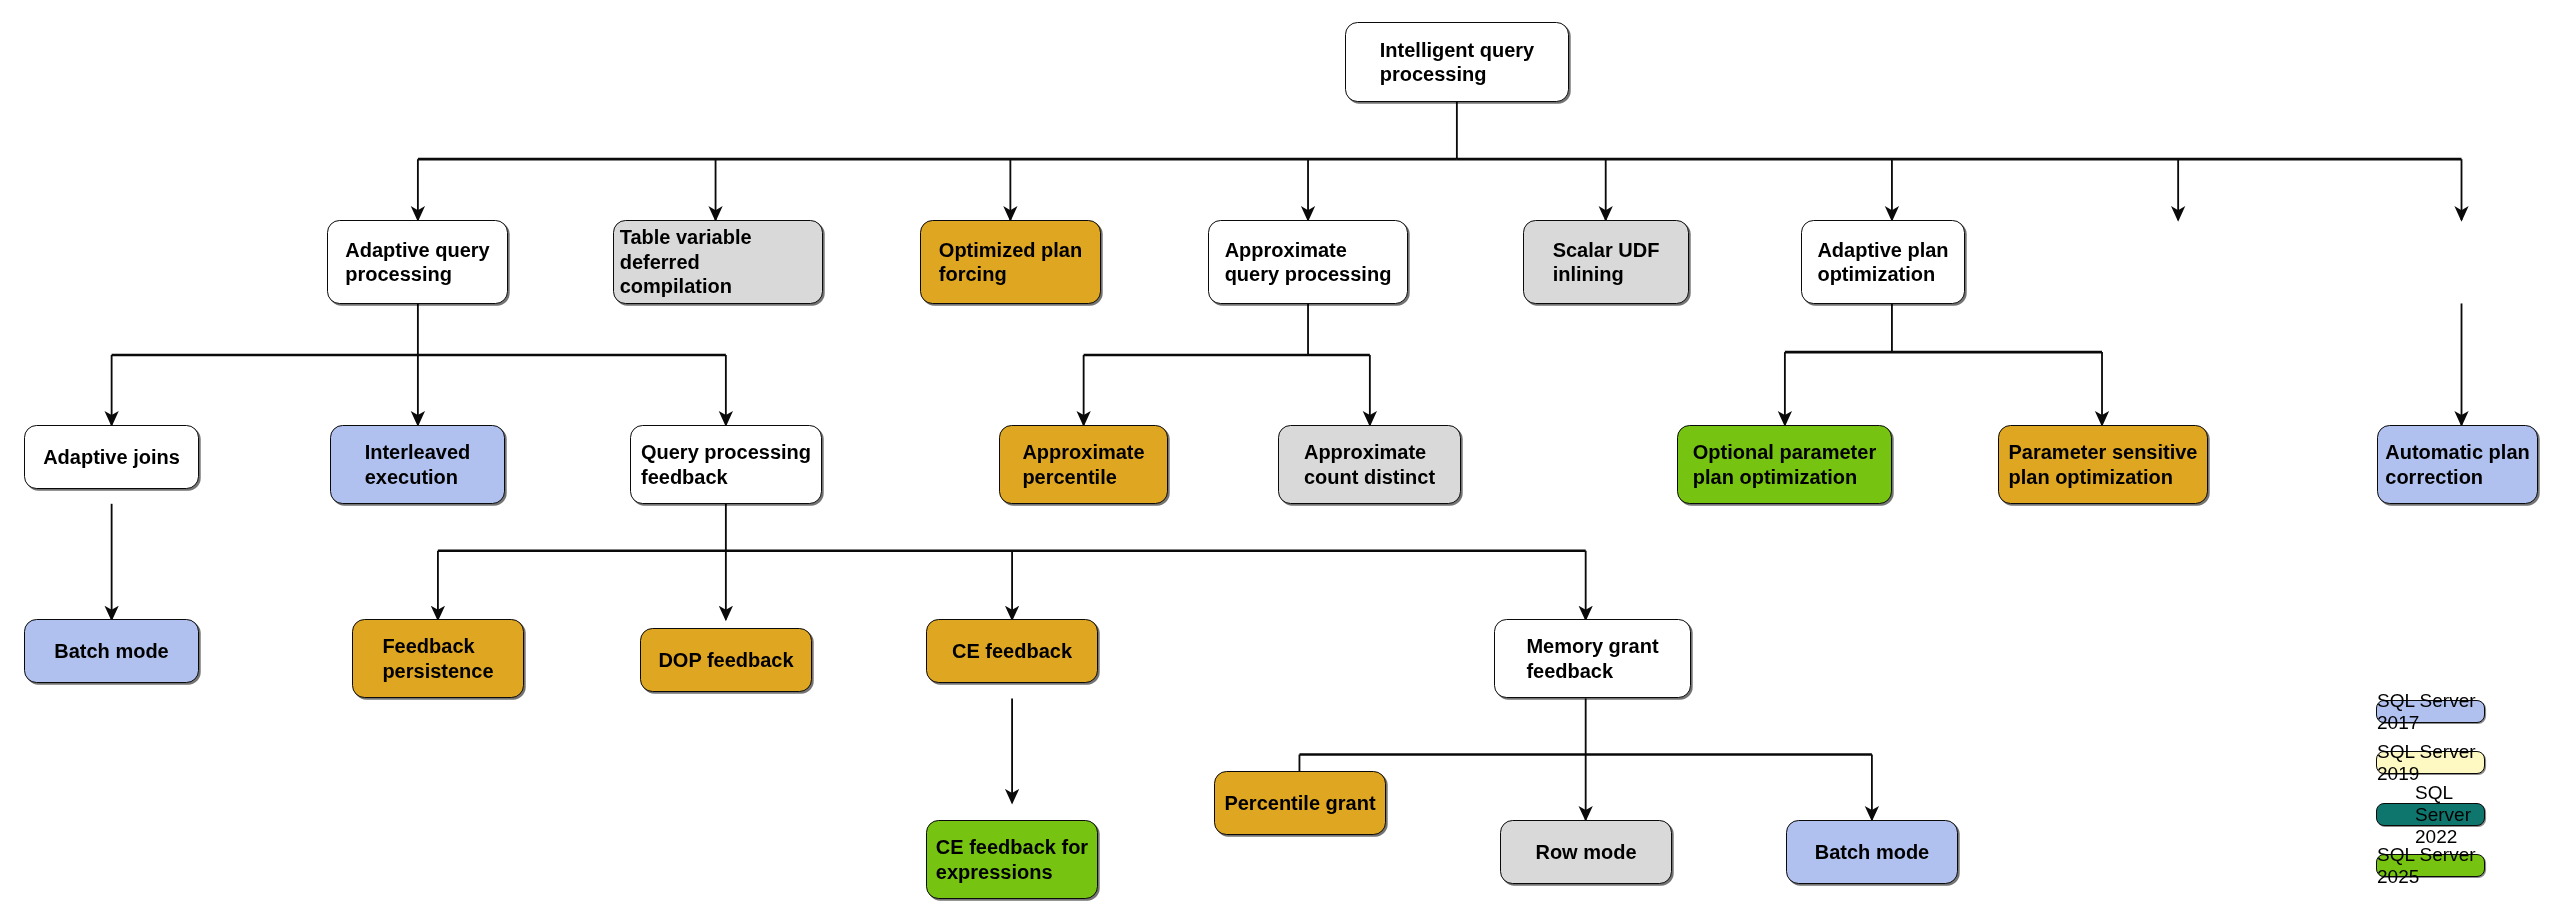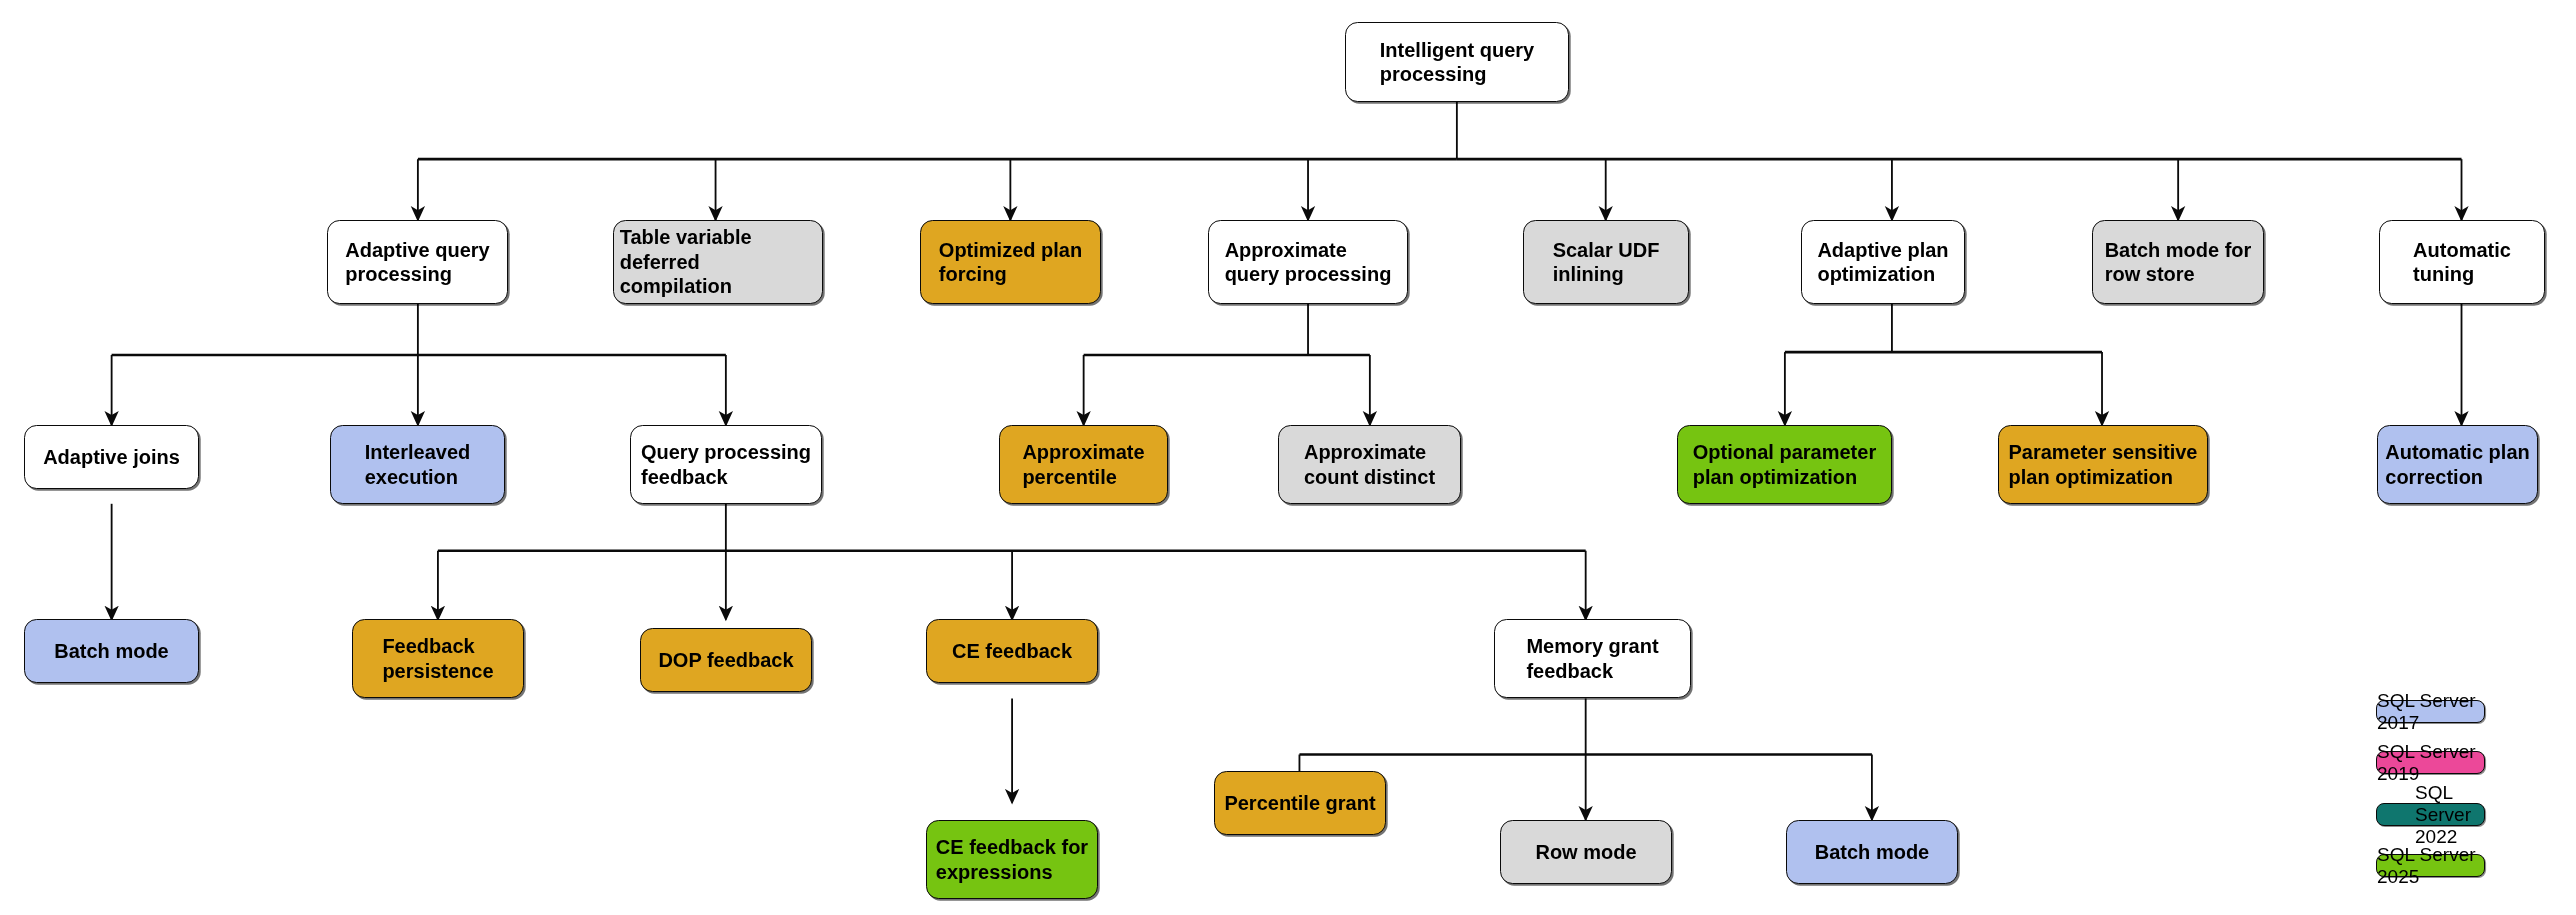--- a/index.html
+++ b/index.html
@@ -141,25 +141,21 @@
 
   <div class="node fill-white" style="left:1208px; top:220px; width:200px; height:84px;">Approximate
 query processing</div>
 
   <div class="node fill-gray" style="left:1523px; top:220px; width:166px; height:84px;">Scalar UDF
 inlining</div>
 
   <div class="node fill-white" style="left:1801px; top:220px; width:164px; height:84px;">Adaptive plan
 optimization</div>
 
-  <div class="node fill-gray" style="left:2092px; top:220px; width:172px; height:84px;">Batch mode for
-row store</div>
-
-  <div class="node fill-white" style="left:2379px; top:220px; width:166px; height:84px;">Automatic
-tuning</div>
+
 
   <div class="node fill-white" style="left:24px; top:425px; width:175px; height:64px;">Adaptive joins</div>
 
   <div class="node fill-blue" style="left:330px; top:425px; width:175px; height:79px;">Interleaved
 execution</div>
 
   <div class="node fill-white" style="left:630px; top:425px; width:192px; height:79px;">Query processing
 feedback</div>
 
   <div class="node fill-orange" style="left:999px; top:425px; width:169px; height:79px;">Approximate
@@ -192,18 +188,18 @@
   <div class="node fill-green" style="left:926px; top:820px; width:172px; height:79px;">CE feedback for
 expressions</div>
 
   <div class="node fill-orange" style="left:1214px; top:771px; width:172px; height:64px;">Percentile grant</div>
 
   <div class="node fill-gray" style="left:1500px; top:820px; width:172px; height:64px;">Row mode</div>
 
   <div class="node fill-blue" style="left:1786px; top:820px; width:172px; height:64px;">Batch mode</div>
 
   <div class="legend-item fill-blue" style="top:700px; background:#b0c1ef;">SQL Server 2017</div>
-  <div class="legend-item" style="top:751px; background:#ec4899;">SQL Server 2019</div>
+  <div class="legend-item" style="top:751px; background:#fef9c3;">SQL Server 2019</div>
   <div class="legend-item" style="top:803px; background:#0f766e;padding-left:38px;">SQL Server 2022</div>
   <div class="legend-item" style="top:854px; background:#76c411;">SQL Server 2025</div>
 
 </div>
 
 
 </body></html>

